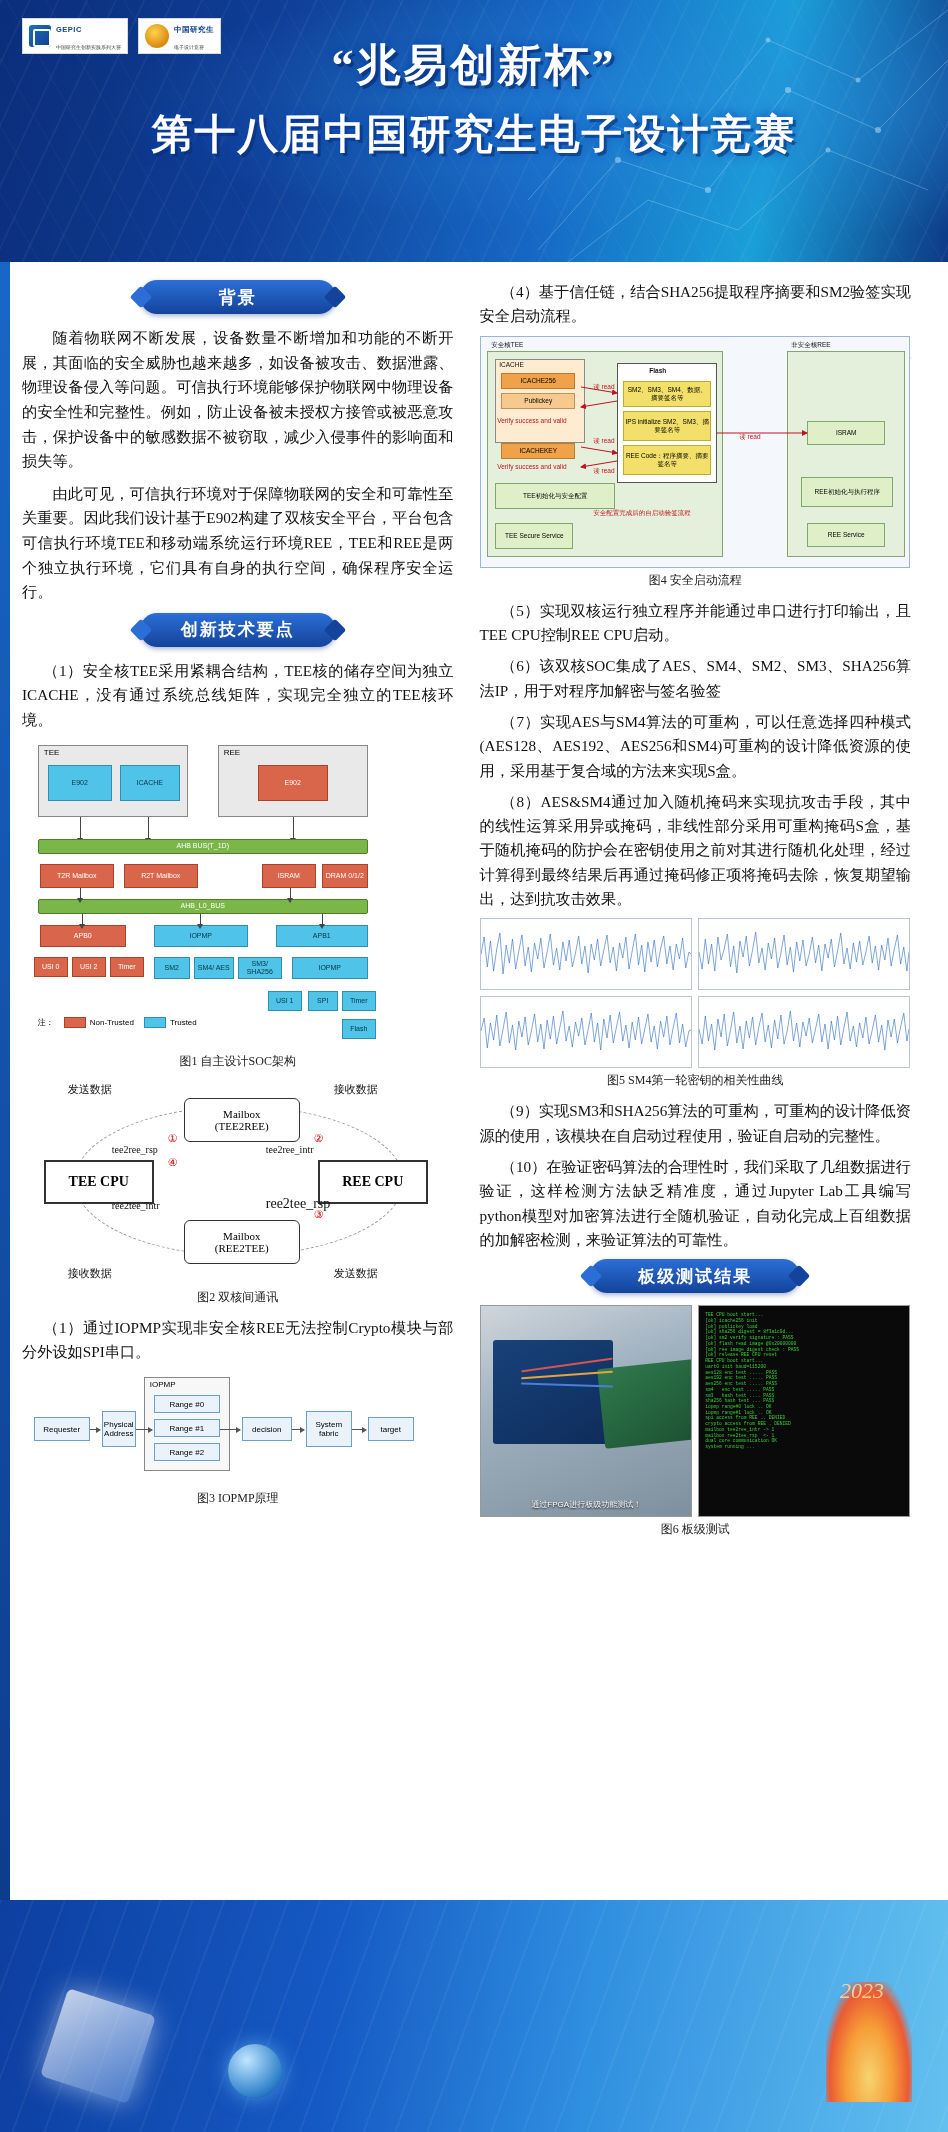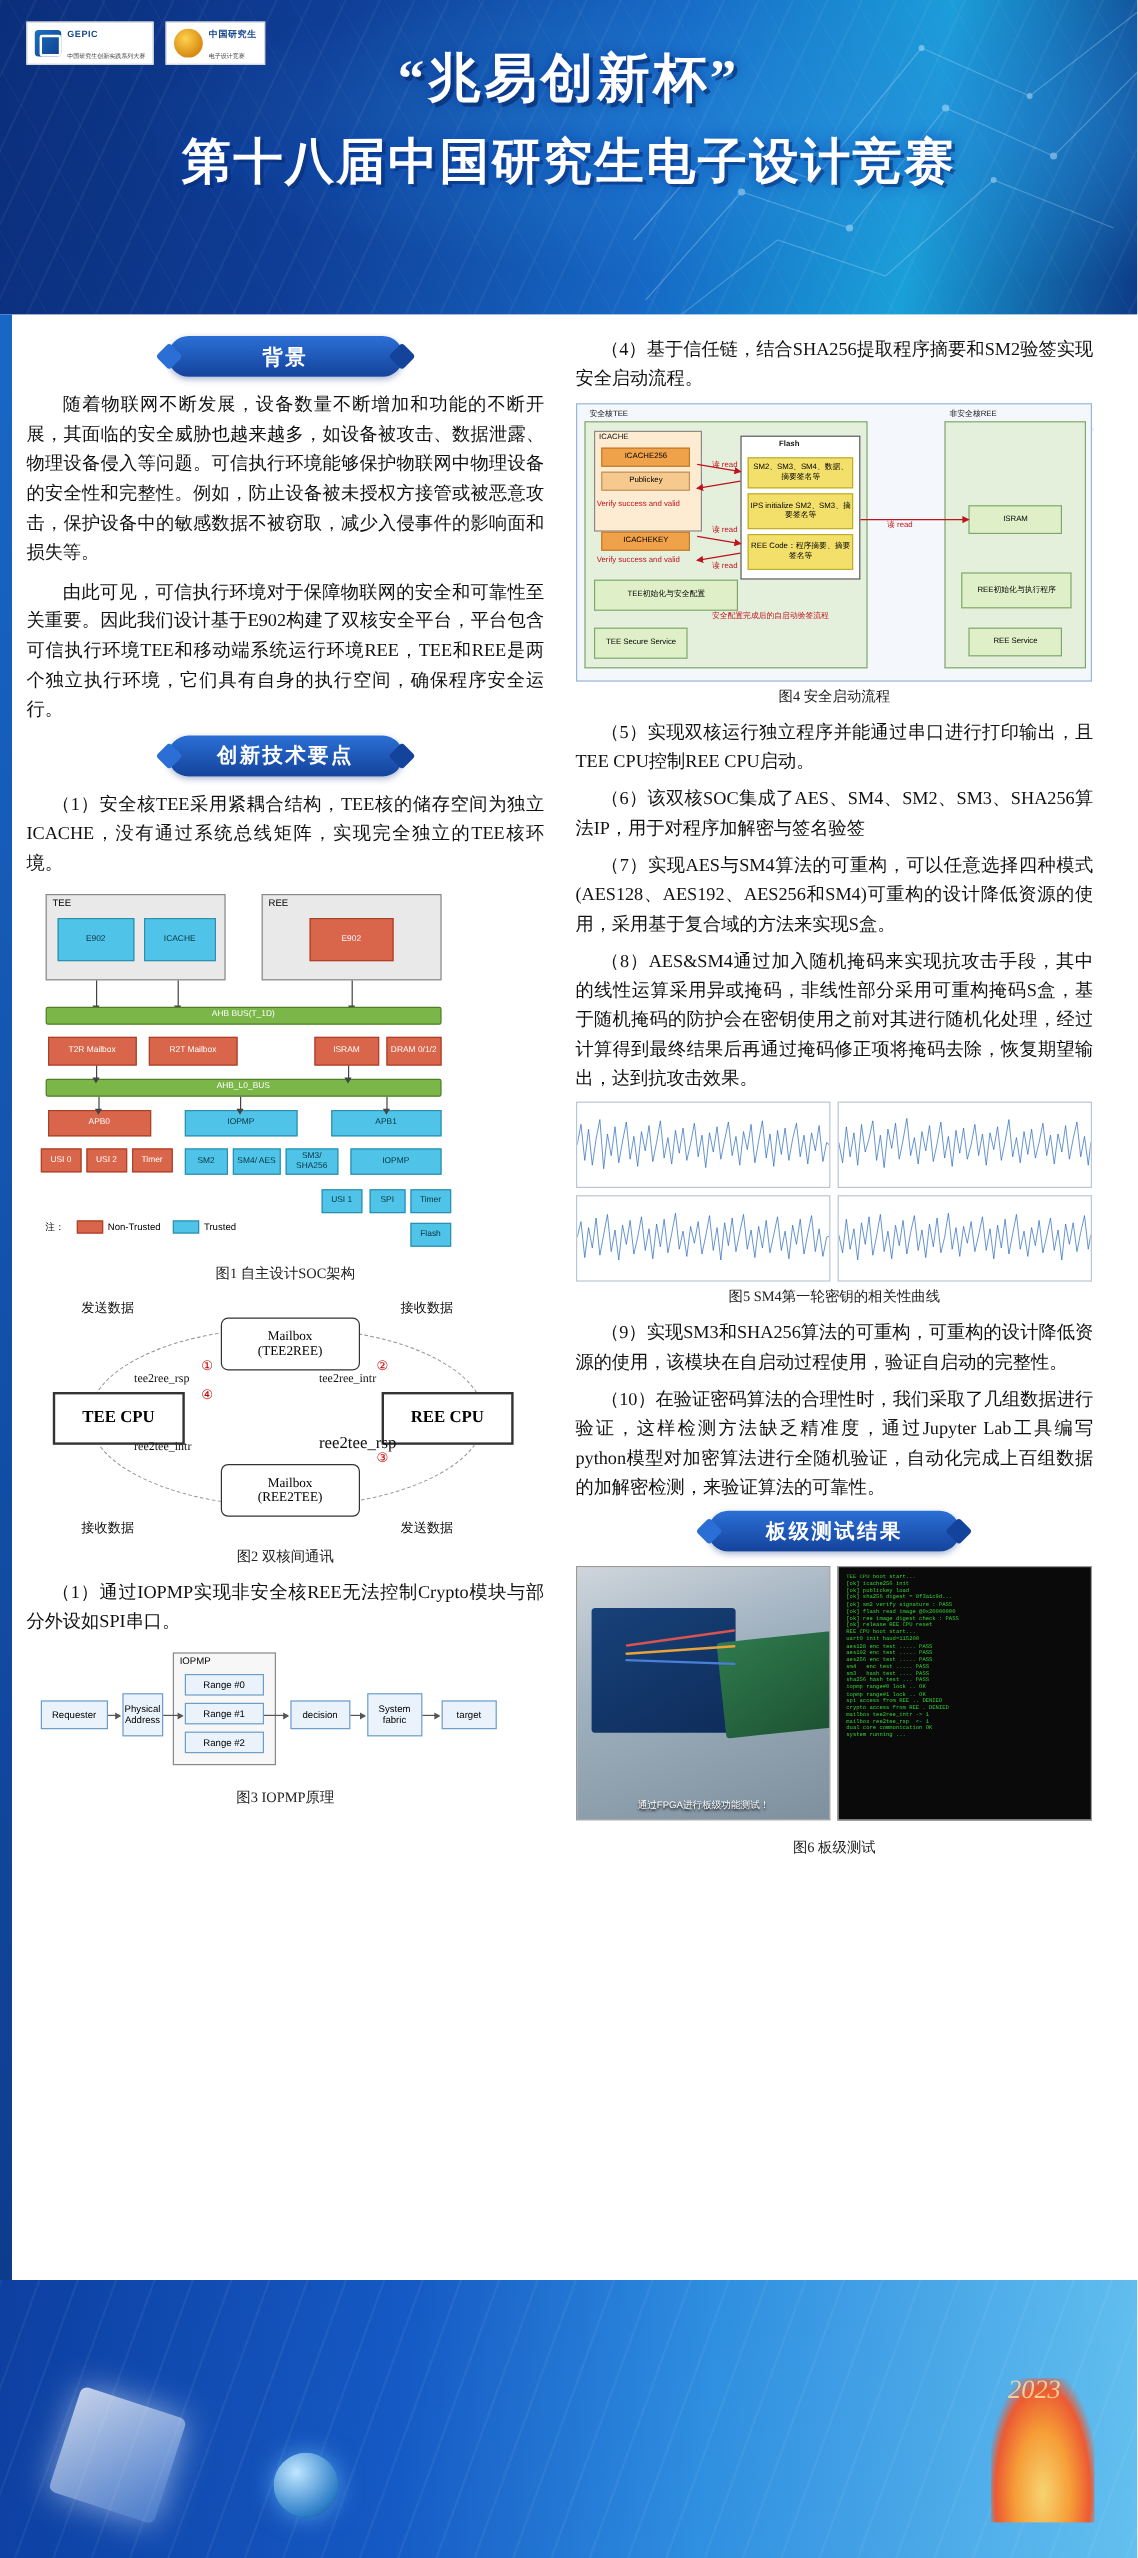--- a/index.html
+++ b/index.html
@@ -175,21 +175,21 @@
   .f4lbl{position:absolute;font-size:6.5px;color:#111;}
   .f4red{position:absolute;font-size:6.5px;color:#c1121f;}
 
   
   .fig5{ width:430px;height:150px;margin:4px auto 0; display:grid;
          grid-template-columns:1fr 1fr; grid-template-rows:1fr 1fr; gap:6px;}
   .spark{ border:1px solid #b9c6d4; background:#fff; position:relative; overflow:hidden;}
   .spark svg{ display:block; width:100%; height:100%; }
 
   
-  .fig6{ width:430px; height:212px; margin:6px auto 14px; display:flex; gap:6px;}
+  .fig6{ width:430px; height:212px; margin:6px auto 4px; display:flex; gap:6px;}
   .photo{ flex:1; border:1px solid #999; position:relative; overflow:hidden;}
   .photo1{ background:linear-gradient(160deg,#cfd6dc 0%,#9fb0bf 40%,#7e909e 100%); }
   .pcb{ position:absolute; left:12px; top:34px; width:120px;height:104px;
         background:linear-gradient(150deg,#18427a,#0e2c5a); border-radius:3px;}
   .pcb2{ position:absolute; left:120px; top:58px; width:96px;height:80px;
         background:linear-gradient(150deg,#2f7a4e,#1c5131); border-radius:3px; transform:rotate(-6deg);}
   .wire{ position:absolute; background:#d9534f; height:2px; border-radius:2px;}
   .photo1 .cap{ position:absolute; bottom:6px; left:0; right:0; text-align:center; font-size:8px; color:#fff;
                 text-shadow:0 1px 2px #000;}
   .photo2{ background:#0a0a0a; }

